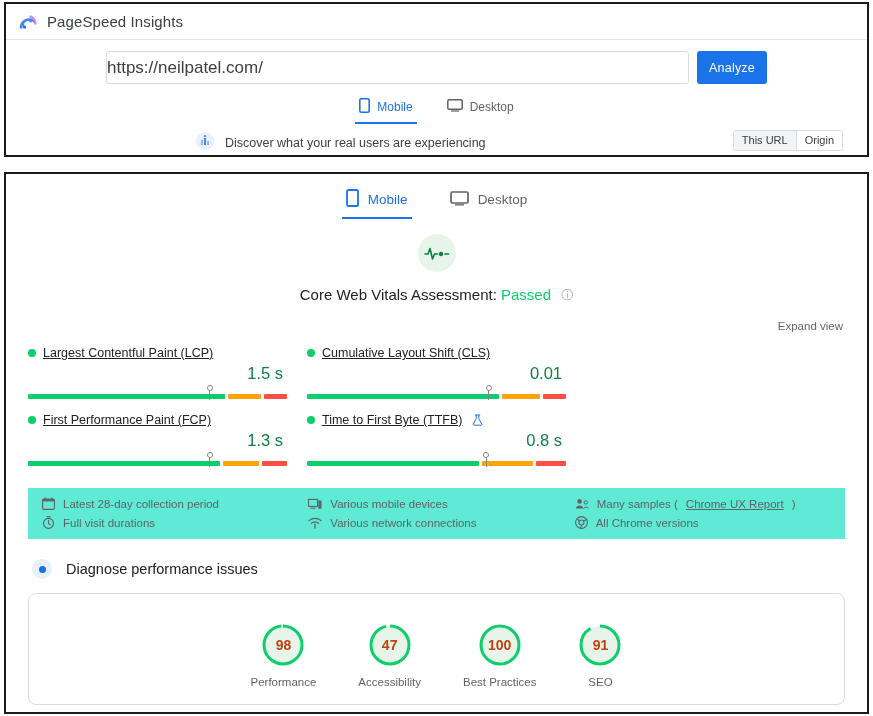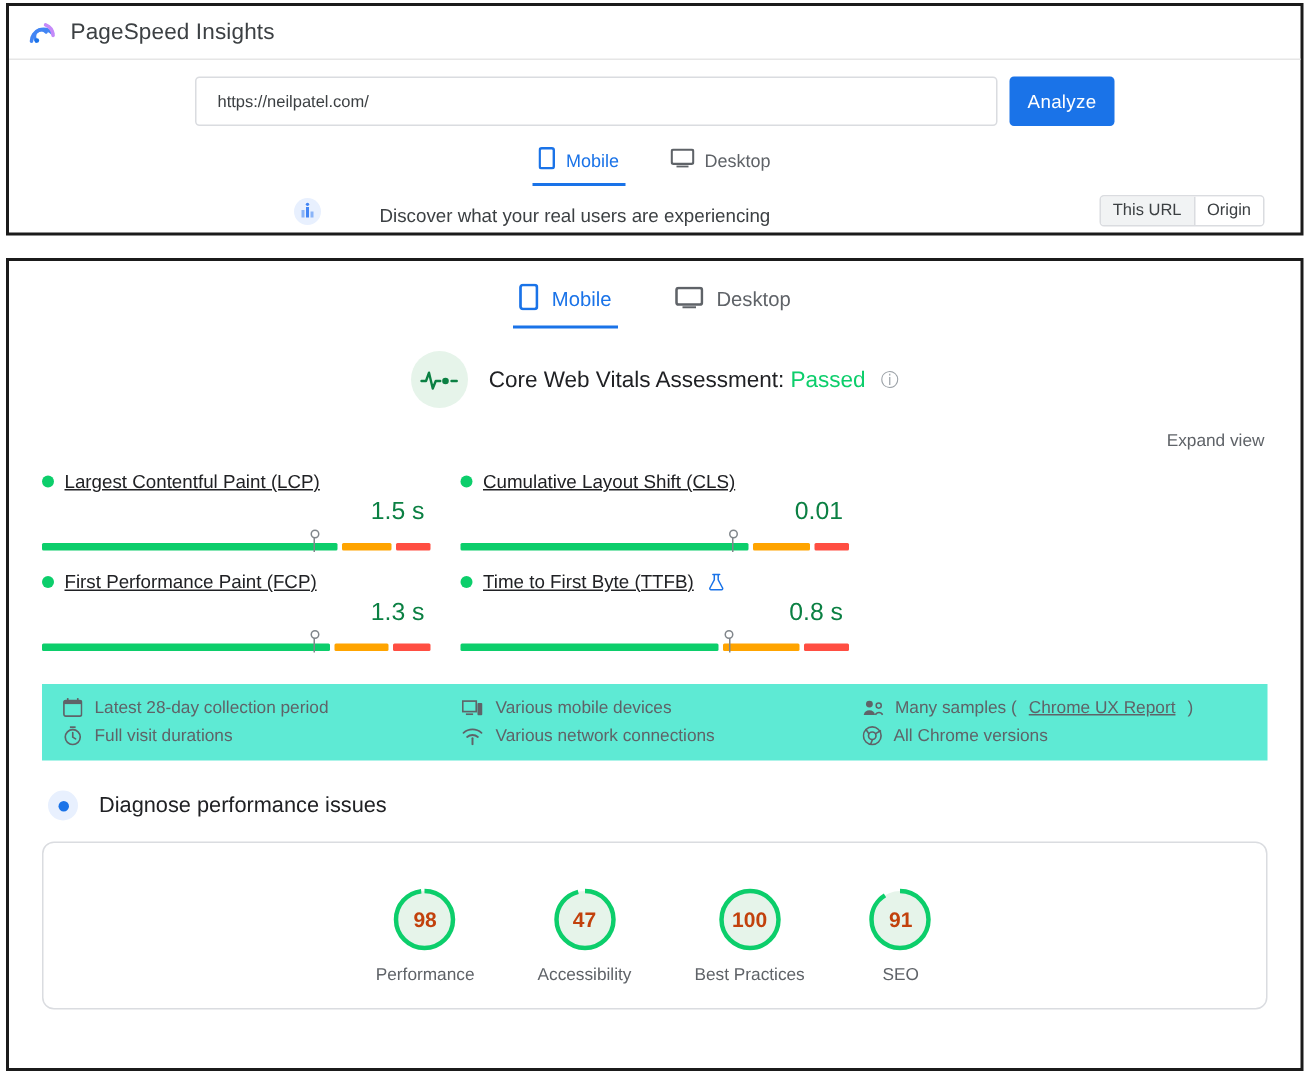--- a/index.html
+++ b/index.html
@@ -42,26 +42,26 @@
 
   
   .url-row {
     display: flex;
     align-items: center;
     justify-content: center;
     margin-top: 11px;
     gap: 8px;
   }
   .url-input {
-    width: 535px;
+    width: 583px;
     height: 33px;
     border: 1px solid #dadce0;
     border-radius: 3px;
-    padding: 0 14px;
-    font-size: 11px;
+    padding: 0 0;
+    font-size: 17px;
     color: #3c4043;
     font-family: "Liberation Sans", sans-serif;
     outline: none;
     background: #fff;
   }
   .analyze-btn {
     width: 70px;
     height: 33px;
     background: #1a73e8;
     color: #fff;
@@ -93,21 +93,20 @@
   .device-tab.active { color: #1a73e8; border-bottom-color: #1a73e8; }
   .device-tab.active svg { stroke: #1a73e8; fill: #1a73e8; }
 
   
   .discover-row {
     display: flex;
     align-items: center;
     margin-top: 8px;
     padding: 0 22px 0 190px;
     position: relative;
-    gap: 28px;
   }
   .discover-text {
     font-size: 12.5px;
     color: #3c4043;
     margin-left: 11px;
   }
   .seg-toggle {
     position: absolute;
     right: 24px;
     top: -2px;
@@ -144,20 +143,21 @@
     cursor: pointer;
   }
   .main-tab.active { color: #1a73e8; border-bottom-color: #1a73e8; }
 
   .cwv-head {
     display: flex;
     align-items: center;
     justify-content: center;
     margin-top: 15px;
     gap: 14px;
+    flex-direction: column;
   }
   .cwv-badge {
     width: 38px; height: 38px; border-radius: 50%;
     background: #e6f4ea;
     display: flex; align-items: center; justify-content: center;
   }
   .cwv-title {
     font-size: 15px;
     color: #202124;
   }

